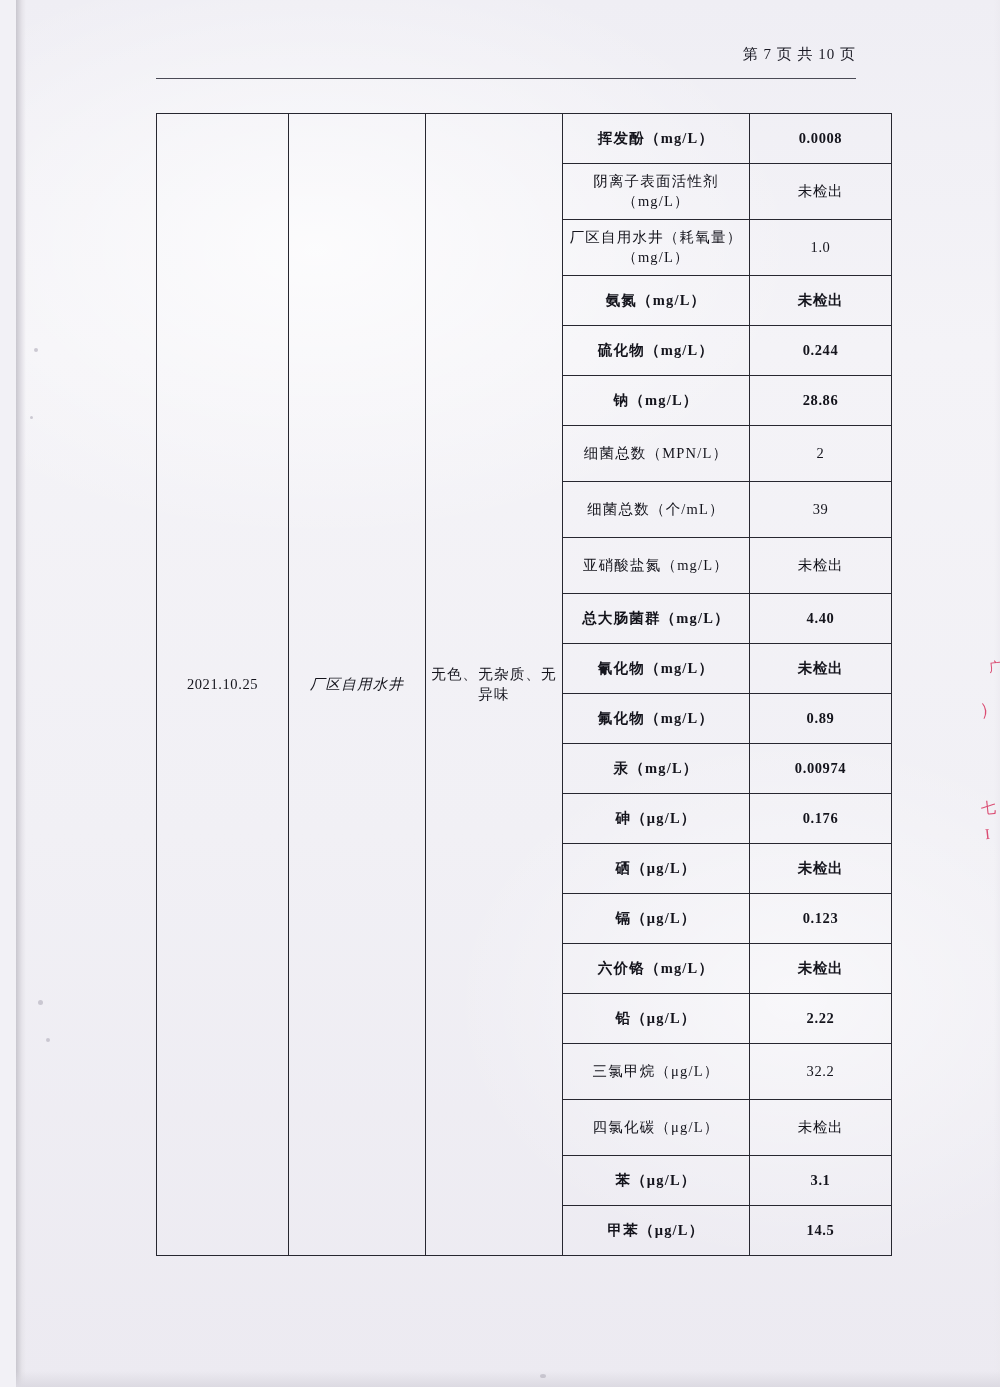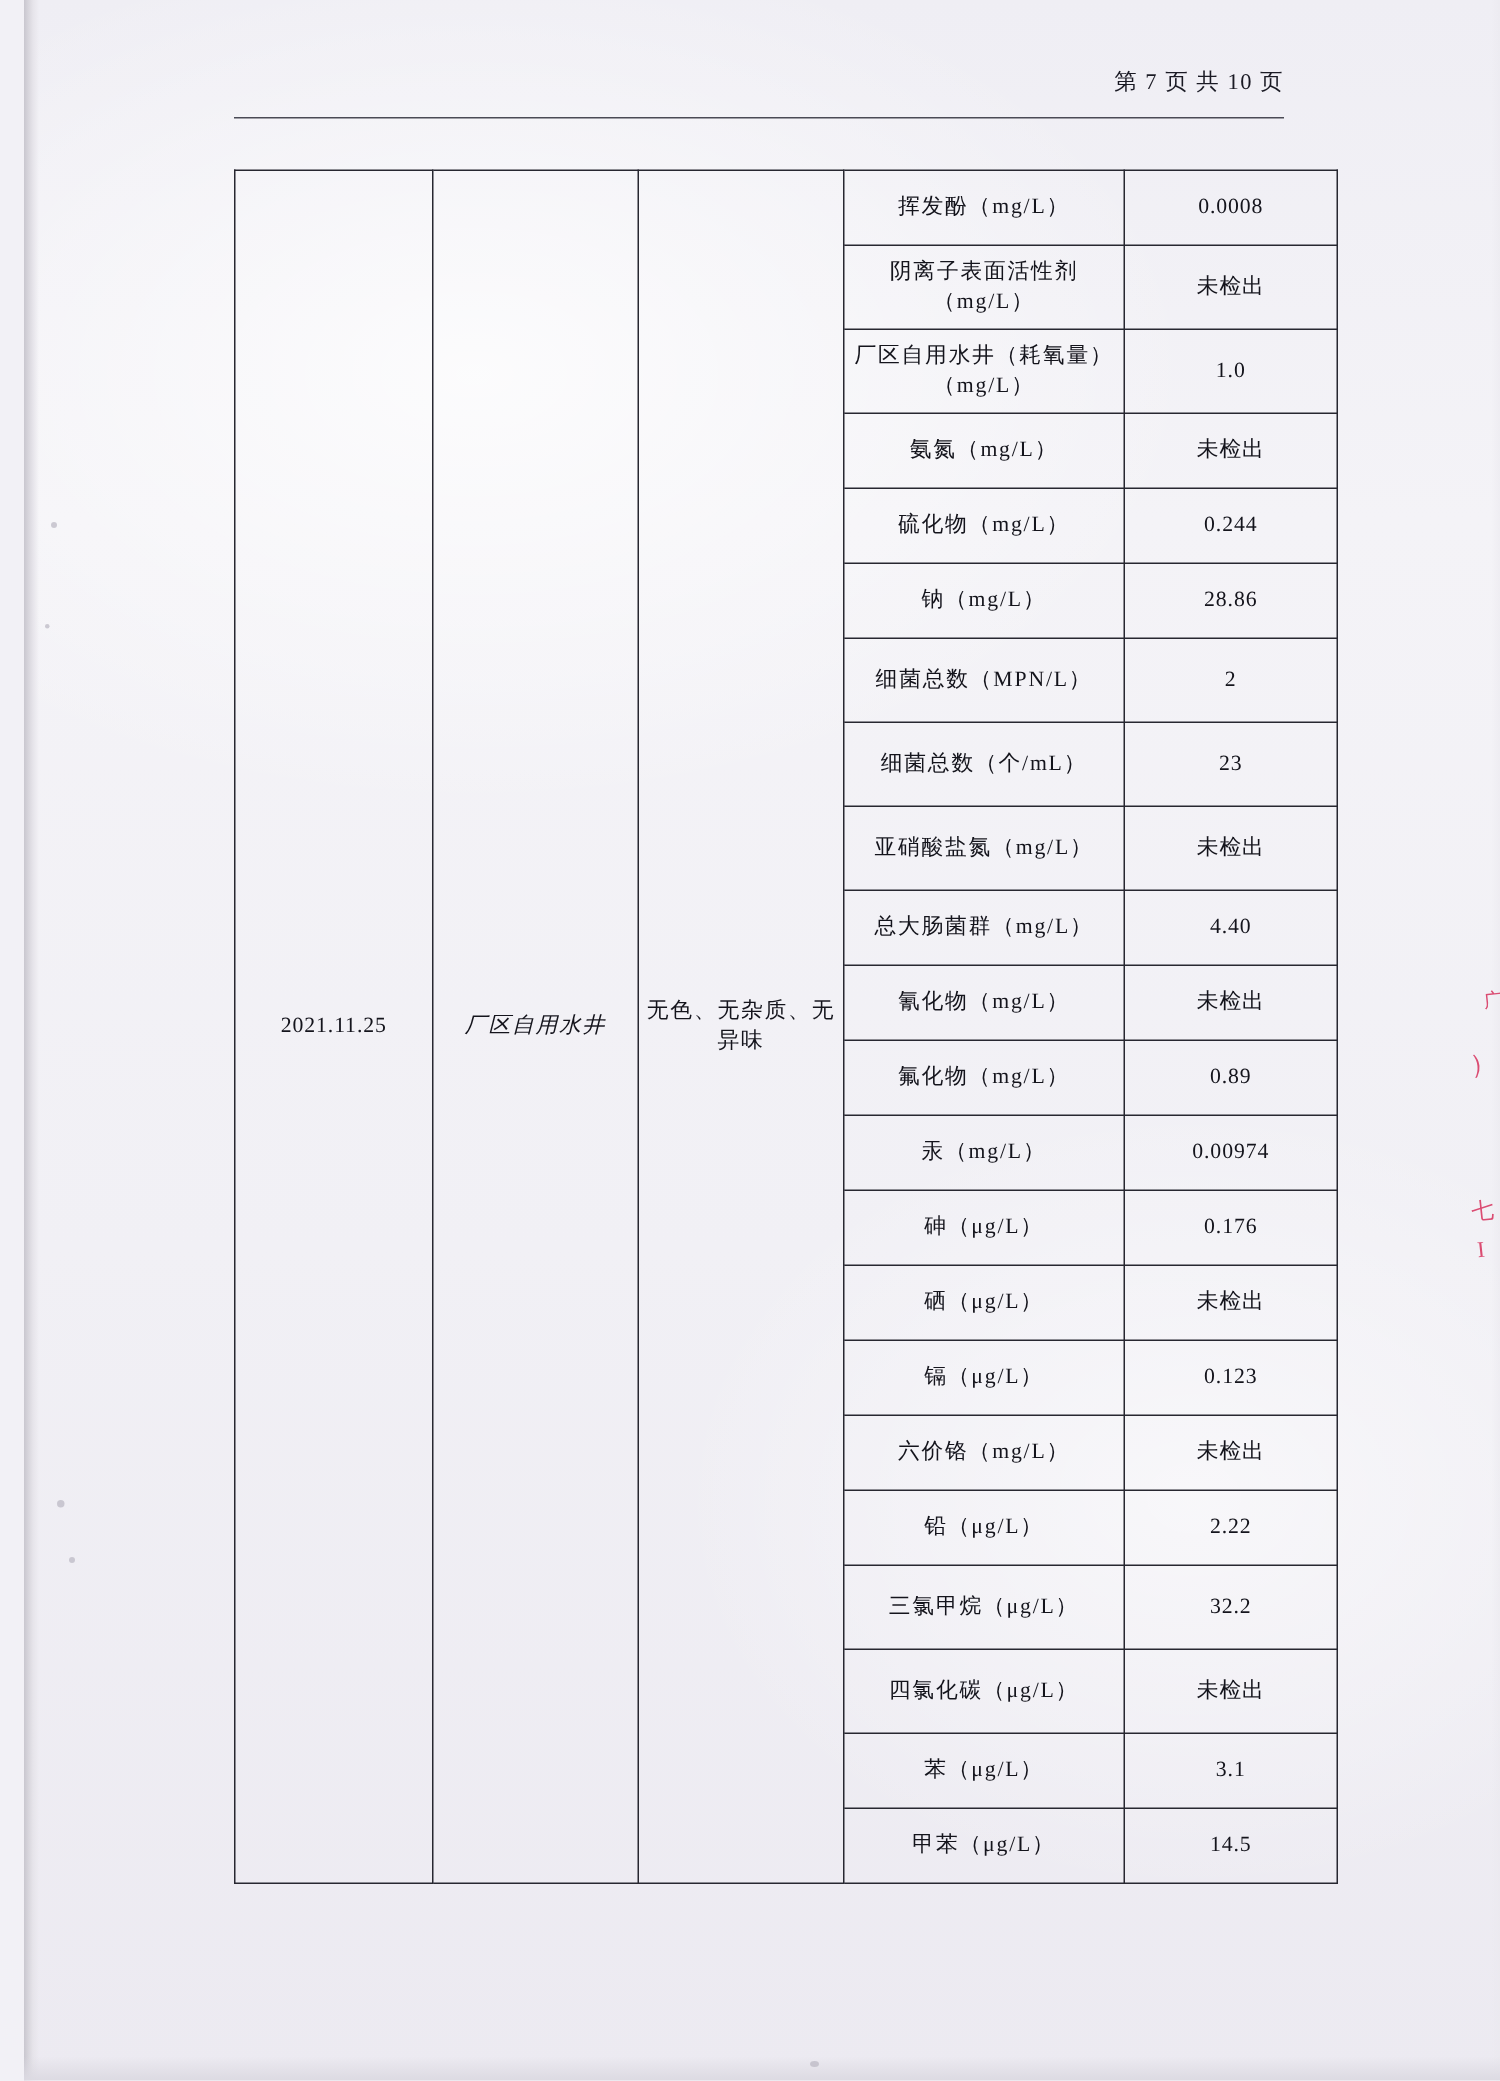--- a/index.html
+++ b/index.html
@@ -84,21 +84,21 @@
     vertical-align: middle;
     padding: 4px 3px;
     line-height: 1.32;
   }
   td.c-date   { width: 125px; }
   td.c-point  { width: 130px; font-style: italic; }
   td.c-sense  { width: 130px; }
   td.c-item   { width: 180px; }
   td.c-value  { width: 135px; }
 
-  .row-h { height: 41px; }
+  .row-h { height: 41px; font-weight: bold; }
   .row-h2 { height: 47px; }
 
   .val {
     font-family: "Liberation Serif", serif;
     letter-spacing: 0.6px;
   }
   .cn {
     letter-spacing: 1.2px;
   }
 
@@ -133,21 +133,21 @@
   <div class="edge-right"></div>
   <div class="edge-bottom"></div>
 
   <div class="header">第 7 页 共 10 页</div>
   <div class="header-rule"></div>
 
   <div class="table-wrap">
     <table class="report">
       <tbody>
         <tr>
-          <td class="c-date val" rowspan="22">2021.11.25</td>
+          <td class="c-date val" rowspan="22">2021.10.25</td>
           <td class="c-point cn" rowspan="22">厂区自用水井</td>
           <td class="c-sense cn" rowspan="22">无色、无杂质、无异味</td>
           <td class="c-item cn row-h">挥发酚（mg/L）</td>
           <td class="c-value val row-h">0.0008</td>
         </tr>
         <tr>
           <td class="c-item cn row-h2">阴离子表面活性剂（mg/L）</td>
           <td class="c-value val row-h2">未检出</td>
         </tr>
         <tr>
@@ -165,21 +165,21 @@
         <tr>
           <td class="c-item cn row-h">钠（mg/L）</td>
           <td class="c-value val row-h">28.86</td>
         </tr>
         <tr>
           <td class="c-item cn row-h2">细菌总数（MPN/L）</td>
           <td class="c-value val row-h2">2</td>
         </tr>
         <tr>
           <td class="c-item cn row-h2">细菌总数（个/mL）</td>
-          <td class="c-value val row-h2">23</td>
+          <td class="c-value val row-h2">39</td>
         </tr>
         <tr>
           <td class="c-item cn row-h2">亚硝酸盐氮（mg/L）</td>
           <td class="c-value val row-h2">未检出</td>
         </tr>
         <tr>
           <td class="c-item cn row-h">总大肠菌群（mg/L）</td>
           <td class="c-value val row-h">4.40</td>
         </tr>
         <tr>

